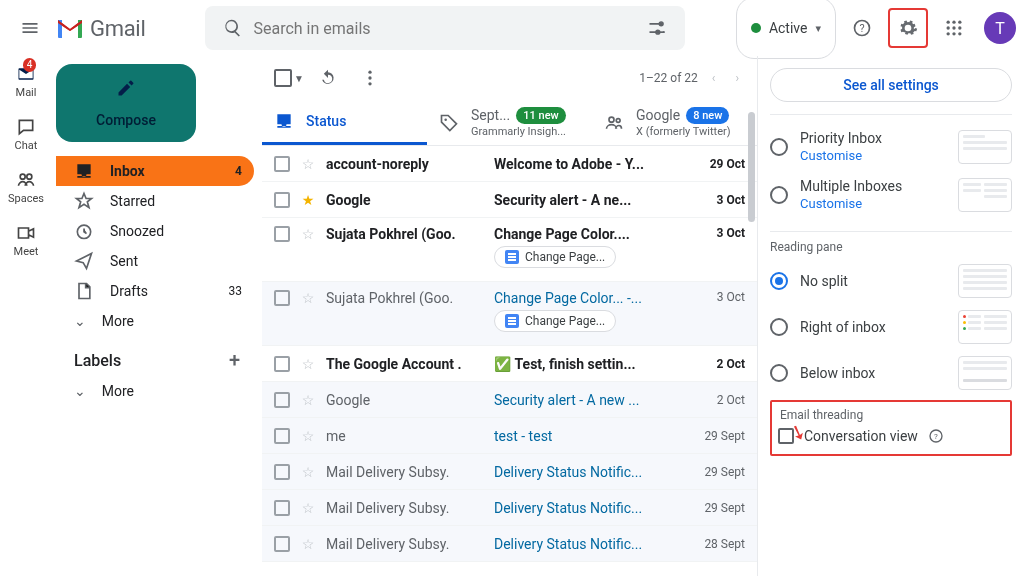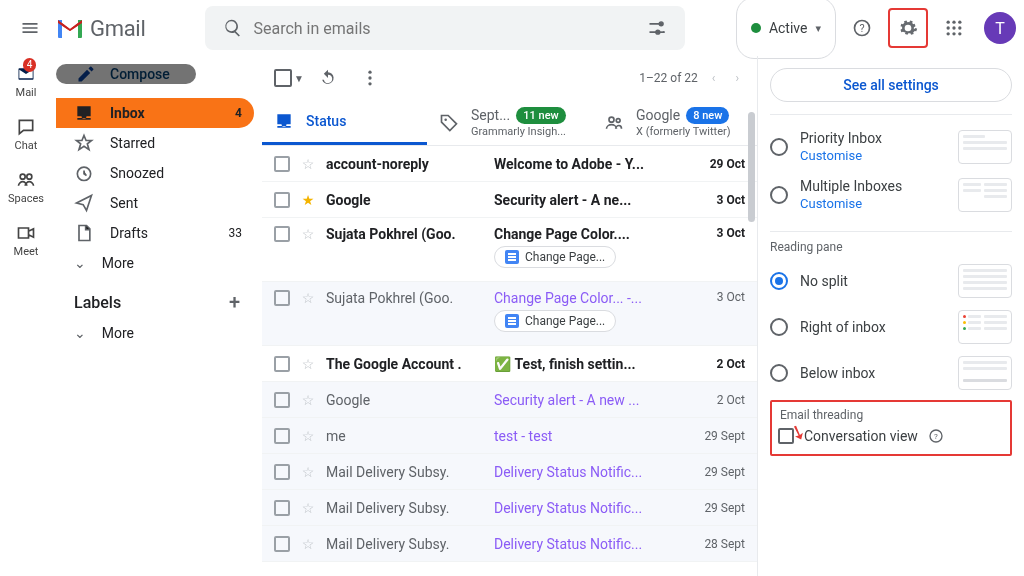--- a/index.html
+++ b/index.html
@@ -18,21 +18,21 @@
 .active-label { color:#3c4043; font-size:14px; }
 .hicon { width:40px; height:40px; display:flex; align-items:center; justify-content:center; color:#5f6368; cursor:pointer; border-radius:50%; }
 .gear-highlight { border:2px solid #e53935; border-radius:4px; }
 .avatar { width:32px; height:32px; border-radius:50%; background:#673ab7; color:#fff; display:flex; align-items:center; justify-content:center; font-size:16px; margin-left:4px; }
 .body { display:flex; height:520px; }
 .rail { width:52px; display:flex; flex-direction:column; align-items:center; padding-top:8px; gap:18px; }
 .rail-item { display:flex; flex-direction:column; align-items:center; gap:2px; color:#444; cursor:pointer; position:relative; }
 .rail-item .lbl { font-size:11px; color:#444; }
 .mail-badge { position:absolute; top:-6px; right:0px; background:#d93025; color:#fff; font-size:10px; border-radius:8px; padding:0 4px; line-height:14px; }
 .sidebar { width:210px; padding:8px 8px 0 4px; }
-.compose { display:flex; align-items:center; gap:14px; background:#737373; border-radius:16px; padding:0 20px; width:140px; cursor:pointer; box-shadow:none; }
+.compose { display:flex; align-items:center; gap:14px; background:#0f766e; border-radius:16px; padding:14px 20px; width:140px; cursor:pointer; box-shadow:none;flex-direction:column; }
 .compose-text { font-size:14px; color:#001d35; font-weight:500; }
 .nav { margin-top:14px; }
 .nav-item { display:flex; align-items:center; padding:5px 12px 5px 18px; border-radius:0 16px 16px 0; cursor:pointer; color:#202124; gap:16px; height:30px; }
 .nav-item.selected { background:#f97316; font-weight:700; }
 .nav-item .nm { flex:1; font-size:14px; }
 .nav-item .ct { font-size:12px; }
 .nav-item.selected .ct { font-weight:700; }
 .labels-hdr { display:flex; align-items:center; justify-content:space-between; padding:12px 14px 4px 18px; color:#202124; font-weight:500; font-size:16px; }
 .main { flex:1; min-width:0; display:flex; }
 .list-col { flex:1; min-width:0; display:flex; flex-direction:column; border-right:1px solid #e8eaed; position:relative; }
@@ -55,21 +55,21 @@
 .rows { overflow-y:auto; }
 .row { display:flex; align-items:center; padding:0 12px; height:36px; border-bottom:1px solid #f1f3f4; cursor:pointer; gap:8px; }
 .row.tall { height:64px; align-items:flex-start; padding-top:8px; }
 .row.unread .sender, .row.unread .subj { font-weight:700; color:#202124; }
 .row.read { background:#f6f8fc; }
 .row .cb { width:16px; height:16px; border:2px solid #9aa0a6; border-radius:2px; flex-shrink:0; }
 .row .star { width:20px; text-align:center; color:#bdc1c6; flex-shrink:0; }
 .row .star.filled { color:#f4b400; }
 .row .sender { width:160px; flex-shrink:0; font-size:14px; white-space:nowrap; overflow:hidden; text-overflow:ellipsis; color:#5f6368; }
 .row .mid { flex:1; min-width:0; }
-.row .subj { font-size:14px; white-space:nowrap; overflow:hidden; text-overflow:ellipsis; color:#8b5cf6; }
+.row .subj { font-size:14px; white-space:nowrap; overflow:hidden; text-overflow:ellipsis; color:#0369a1; }
 .row .subj .s-bold { color:#202124; }
 .chip { display:inline-flex; align-items:center; gap:6px; border:1px solid #dadce0; border-radius:12px; padding:3px 10px; margin-top:4px; font-size:12px; color:#3c4043; background:#fff; }
 .chip .doc-ic { width:14px; height:14px; background:#4285f4; border-radius:2px; position:relative; }
 .chip .doc-ic::after { content:""; position:absolute; left:3px; top:3px; right:3px; height:2px; background:#fff; box-shadow:0 3px 0 #fff, 0 6px 0 #fff; }
 .row .date { width:56px; text-align:right; font-size:12px; color:#5f6368; flex-shrink:0; }
 .row.unread .date { font-weight:700; color:#202124; }
 .scroll-thumb { position:absolute; right:2px; top:56px; width:7px; height:110px; background:#c9ccd1; border-radius:4px; }
 
 .qs { width:266px; padding:8px 12px 0 12px; overflow:hidden; color:#3c4043; }
 .qs-hdr { display:flex; align-items:center; justify-content:space-between; height:36px; }

